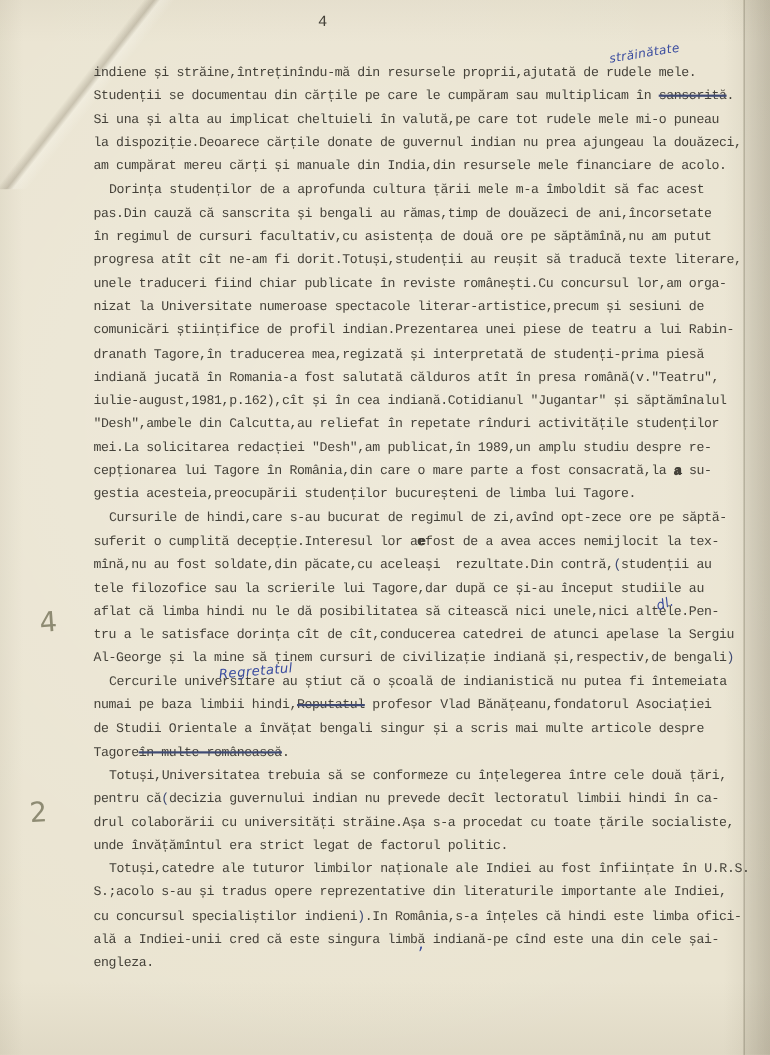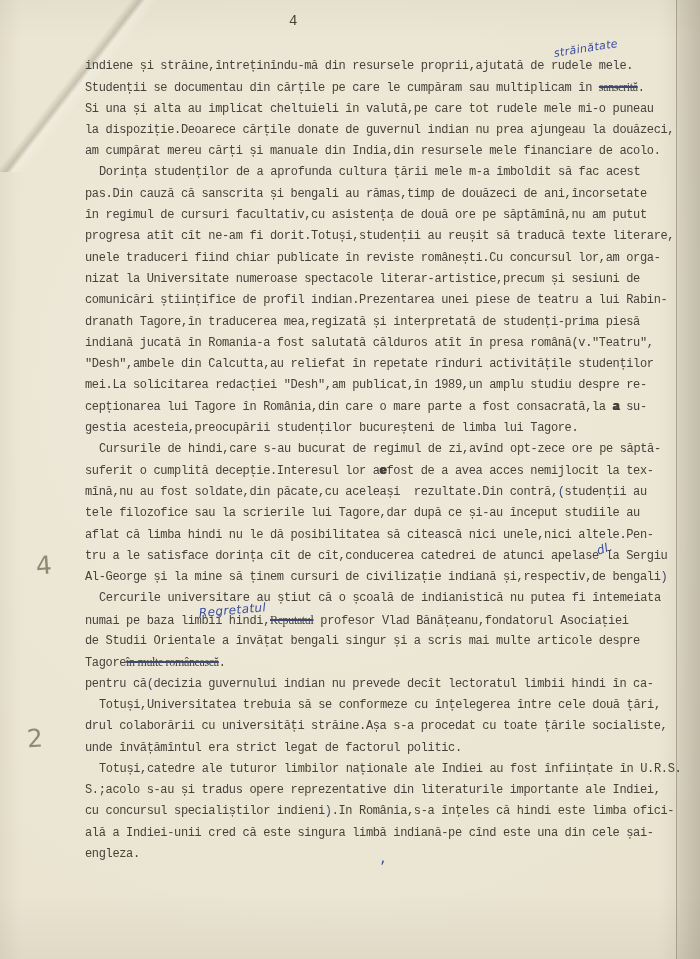--- a/index.html
+++ b/index.html
@@ -35,21 +35,20 @@
     position:absolute;top:56px;left:85px;width:612px;
     font-size:12px;line-height:21.3px;letter-spacing:-0.35px;
     color:var(--typed,#45423a);
   }
   .line{white-space:pre;height:21.3px;}
   .line.indent{padding-left:14px;}
   .strike{
     text-decoration:line-through;
     text-decoration-color:var(--strike,#3f4a74);
     text-decoration-thickness:1.8px;
-    font-family:Liberation Serif, serif;
   }
   .pen{color:var(--strike,#3f4a74);}
   .overtype{
     font-weight:bold;
     text-shadow:0.7px 0 currentColor,-0.5px 0.4px currentColor;
   }
   .hand-note{
     position:absolute;
     font-family:"DejaVu Sans",sans-serif;font-style:italic;
     color:var(--pen,#3a4c9f);white-space:nowrap;letter-spacing:.4px;
@@ -77,37 +76,38 @@
       <div class="line"><span>am cumpărat mereu cărți și manuale din India,din resursele mele financiare de acolo.</span></div>
       <div class="line indent"><span>Dorința studenților de a aprofunda cultura țării mele m-a îmboldit să fac acest</span></div>
       <div class="line"><span>pas.Din cauză că sanscrita și bengali au rămas,timp de douăzeci de ani,încorsetate</span></div>
       <div class="line"><span>în regimul de cursuri facultativ,cu asistența de două ore pe săptămînă,nu am putut</span></div>
       <div class="line"><span>progresa atît cît ne-am fi dorit.Totuși,studenții au reușit să traducă texte literare,</span></div>
       <div class="line"><span>unele traduceri fiind chiar publicate în reviste românești.Cu concursul lor,am orga-</span></div>
       <div class="line"><span>nizat la Universitate numeroase spectacole literar-artistice,precum și sesiuni de</span></div>
       <div class="line"><span>comunicări științifice de profil indian.Prezentarea unei piese de teatru a lui Rabin-</span></div>
       <div class="line"><span>dranath Tagore,în traducerea mea,regizată și interpretată de studenți-prima piesă</span></div>
       <div class="line"><span>indiană jucată în Romania-a fost salutată călduros atît în presa română(v."Teatru",</span></div>
+      <div class="line"><span>iulie-august,1981,p.162),cît și în cea indiană.Cotidianul "Jugantar" și săptămînalul</span></div>
       <div class="line"><span>"Desh",ambele din Calcutta,au reliefat în repetate rînduri activitățile studenților</span></div>
       <div class="line"><span>mei.La solicitarea redacției "Desh",am publicat,în 1989,un amplu studiu despre re-</span></div>
       <div class="line"><span>cepționarea lui Tagore în România,din care o mare parte a fost consacrată,la </span><span class="overtype">a</span><span> su-</span></div>
       <div class="line"><span>gestia acesteia,preocupării studenților bucureșteni de limba lui Tagore.</span></div>
       <div class="line indent"><span>Cursurile de hindi,care s-au bucurat de regimul de zi,avînd opt-zece ore pe săptă-</span></div>
       <div class="line"><span>suferit o cumplită decepție.Interesul lor a</span><span class="overtype">e</span><span>fost de a avea acces nemijlocit la tex-</span></div>
       <div class="line"><span>mînă,nu au fost soldate,din păcate,cu aceleași  rezultate.Din contră,</span><span class="pen">(</span><span>studenții au</span></div>
       <div class="line"><span>tele filozofice sau la scrierile lui Tagore,dar după ce și-au început studiile au</span></div>
       <div class="line"><span>aflat că limba hindi nu le dă posibilitatea să citească nici unele,nici altele.Pen-</span></div>
       <div class="line"><span>tru a le satisface dorința cît de cît,conducerea catedrei de atunci apelase la Sergiu</span></div>
       <div class="line"><span>Al-George și la mine să ținem cursuri de civilizație indiană și,respectiv,de bengali</span><span class="pen">)</span></div>
       <div class="line indent"><span>Cercurile universitare au știut că o școală de indianistică nu putea fi întemeiata</span></div>
       <div class="line"><span>numai pe baza limbii hindi,</span><span class="strike">Reputatul</span><span> profesor Vlad Bănățeanu,fondatorul Asociației</span></div>
       <div class="line"><span>de Studii Orientale a învățat bengali singur și a scris mai multe articole despre</span></div>
       <div class="line"><span>Tagore</span><span class="strike">în multe românească</span><span>.</span></div>
+      <div class="line indent"><span>Totuși,Universitatea trebuia să se conformeze cu înțelegerea între cele două țări,</span></div>
       <div class="line"><span>pentru că</span><span class="pen">(</span><span>decizia guvernului indian nu prevede decît lectoratul limbii hindi în ca-</span></div>
-      <div class="line indent"><span>Totuși,Universitatea trebuia să se conformeze cu înțelegerea între cele două țări,</span></div>
       <div class="line"><span>drul colaborării cu universități străine.Așa s-a procedat cu toate țările socialiste,</span></div>
       <div class="line"><span>unde învățămîntul era strict legat de factorul politic.</span></div>
       <div class="line indent"><span>Totuși,catedre ale tuturor limbilor naționale ale Indiei au fost înființate în U.R.S.</span></div>
       <div class="line"><span>S.;acolo s-au și tradus opere reprezentative din literaturile importante ale Indiei,</span></div>
       <div class="line"><span>cu concursul specialiștilor indieni</span><span class="pen">)</span><span>.In România,s-a înțeles că hindi este limba ofici-</span></div>
       <div class="line"><span>ală a Indiei-unii cred că este singura limbă indiană-pe cînd este una din cele șai-</span></div>
       <div class="line"><span>engleza.</span></div>
     </div>
   <div>
       <span class="hand-note" style="top: 47px; left: 554px; font-size: 11px; transform: rotate(-9deg);">străinătate</span>

